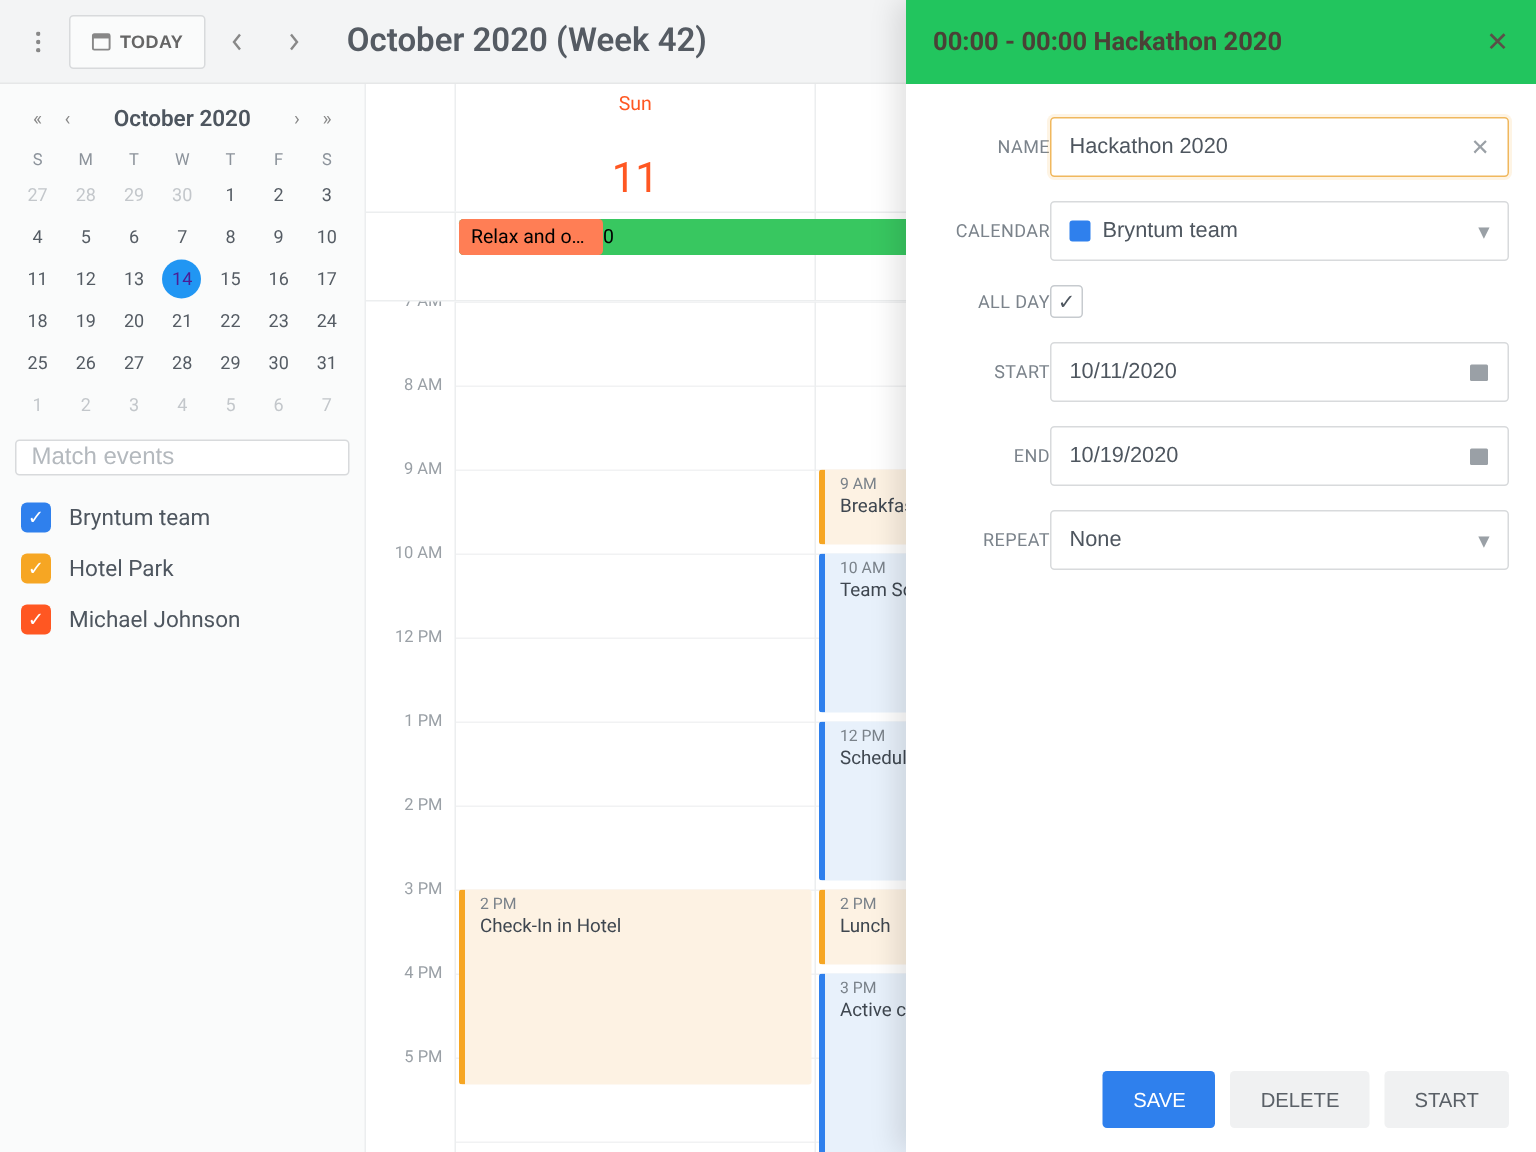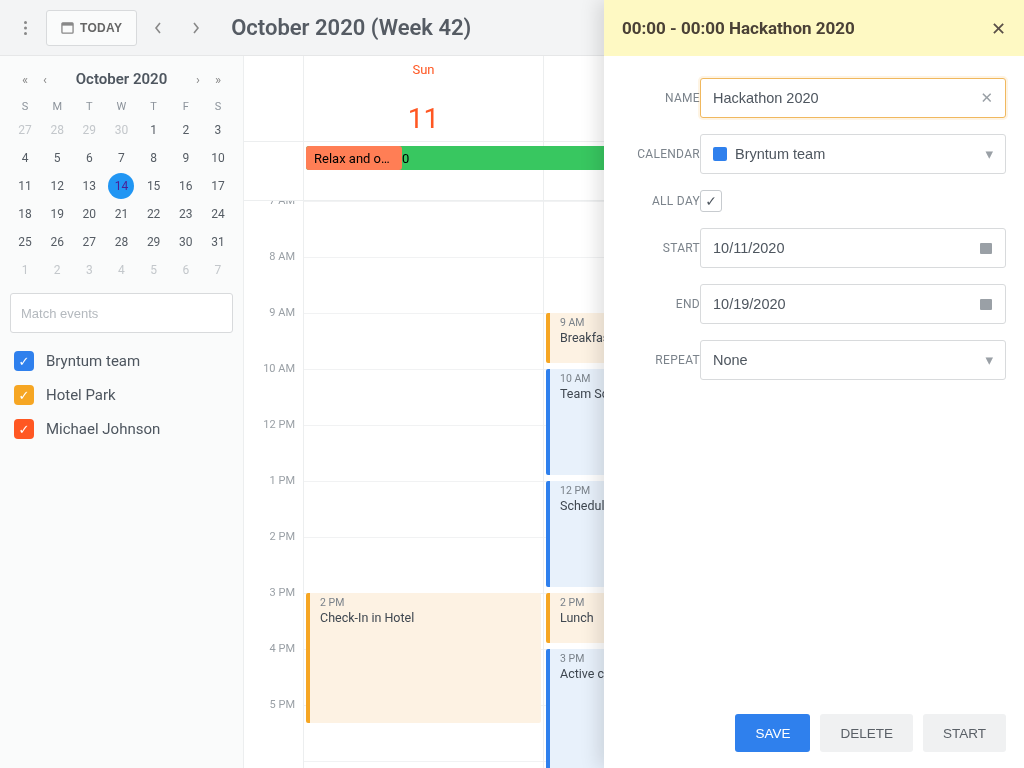--- a/index.html
+++ b/index.html
@@ -22,21 +22,21 @@
 .mc-nav span { width: 18px; text-align: center; cursor: pointer; color: #888; font-size: 13px; }
 .mc-title { font-size: 15px; font-weight: 600; color: #4e565f; }
 .mc-grid { display: grid; grid-template-columns: repeat(7, 1fr); gap: 2px; }
 .mc-dow { text-align: center; font-size: 11px; color: #8c939b; padding: 4px 0; }
 .mc-day { text-align: center; font-size: 12px; padding: 5px 0; color: #555c64; cursor: pointer; border-radius: 50%; width: 26px; height: 26px; margin: 0 auto; display: flex; align-items: center; justify-content: center; }
 .mc-day.other { color: #c3c7cb; }
 .mc-day.selected { background: #2196f3; color: #4c1d95; font-weight: 400; }
 
 
 .search { margin-top: 10px; }
-.search input { width: 100%; height: 40px; border: 1px solid #d8dadc; border-radius: 3px; padding: 0 10px; font-size: 13px; color: #666; background: #fff; }
+.search input { width: 100%; height: 24px; border: 1px solid #d8dadc; border-radius: 3px; padding: 0 10px; font-size: 16px; color: #666; background: #fff; }
 .search input::placeholder { color: #b4b9be; }
 
 .cal-list { margin-top: 18px; display: flex; flex-direction: column; gap: 14px; padding-left: 4px; }
 .cal-item { display: flex; align-items: center; gap: 12px; cursor: pointer; }
 .cal-chk { width: 20px; height: 20px; border-radius: 4px; display: flex; align-items: center; justify-content: center; color: #fff; font-size: 13px; }
 .cal-label { font-size: 15px; color: #4e565f; }
 
 
 .wk-head { display: flex; border-bottom: 1px solid #eceeef; height: 86px; }
 .wk-time-gutter { width: 60px; border-right: 1px solid #eceeef; }
@@ -63,21 +63,21 @@
 .tg-line { position: absolute; left: 0; right: 0; border-top: 1px solid #f1f2f3; }
 
 .ev { position: absolute; left: 2px; right: 2px; border-radius: 2px; overflow: hidden; padding: 3px 6px 3px 10px; font-size: 12.5px; line-height: 1.35; }
 .ev .ev-time { font-size: 10.5px; color: #7a828a; display: block; }
 .ev .ev-title { color: #3f4750; }
 .ev-blue { background: #e8f1fb; border-left: 4px solid #2f80ed; }
 .ev-orange { background: #fdf2e3; border-left: 4px solid #f6a623; }
 
 
 .panel { position: absolute; top: 0; right: 0; width: 420px; height: 768px; background: #fff; box-shadow: -6px 0 18px rgba(0,0,0,.12); z-index: 50; display: flex; flex-direction: column; }
-.panel-hd { height: 56px; background: #fef9c3; display: flex; align-items: center; padding: 0 18px; justify-content: space-between; }
+.panel-hd { height: 56px; background: #22c55e; display: flex; align-items: center; padding: 0 18px; justify-content: space-between; }
 .panel-hd-title { font-size: 17px; font-weight: 700; color: #4a4136; }
 .panel-close { font-size: 18px; color: #5a5048; cursor: pointer; }
 .panel-body { padding: 22px 18px; flex: 1; display: flex; flex-direction: column; gap: 16px; }
 .fld { display: flex; align-items: center; }
 .fld-lbl { width: 78px; text-align: right; font-size: 12px; color: #7b838b; letter-spacing: .3px; }
 .fld-inp { flex: 1; height: 40px; border: 1px solid #d8dadc; border-radius: 3px; padding: 0 12px; display: flex; align-items: center; justify-content: space-between; background: #fff; }
 .fld-inp.focus { border-color: #f0b85e; box-shadow: 0 0 0 2px rgba(246,166,35,.12); }
 .fld-inp input { border: none; outline: none; flex: 1; font-size: 14.5px; color: #4e565f; background: transparent; }
 .fld-inp .sel-sw { width: 14px; height: 14px; background: #2f80ed; border-radius: 2px; margin-right: 8px; }
 .fld-chk { width: 22px; height: 22px; border: 1px solid #c7cbcf; border-radius: 3px; display: flex; align-items: center; justify-content: center; color: #4e565f; cursor: pointer; }

